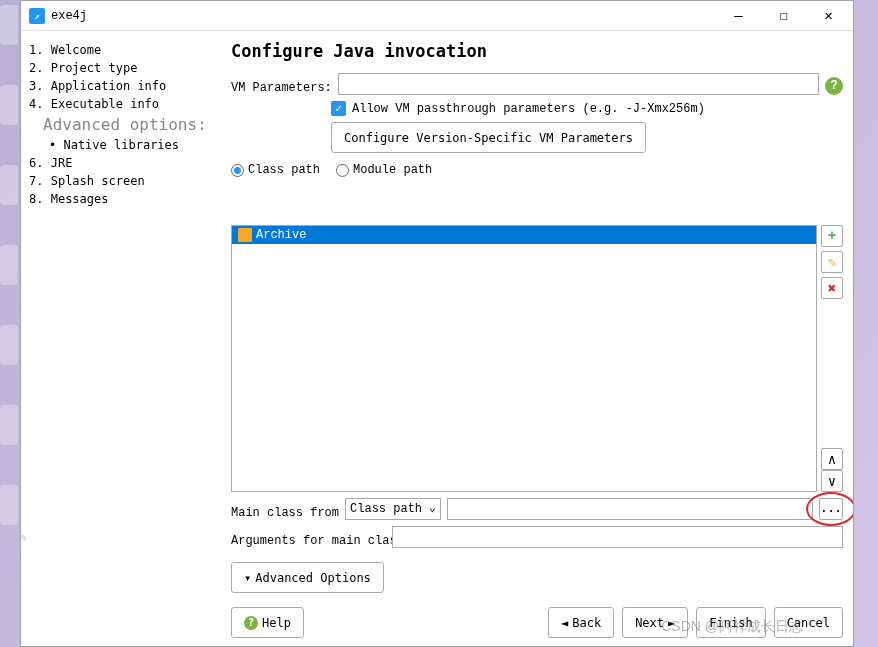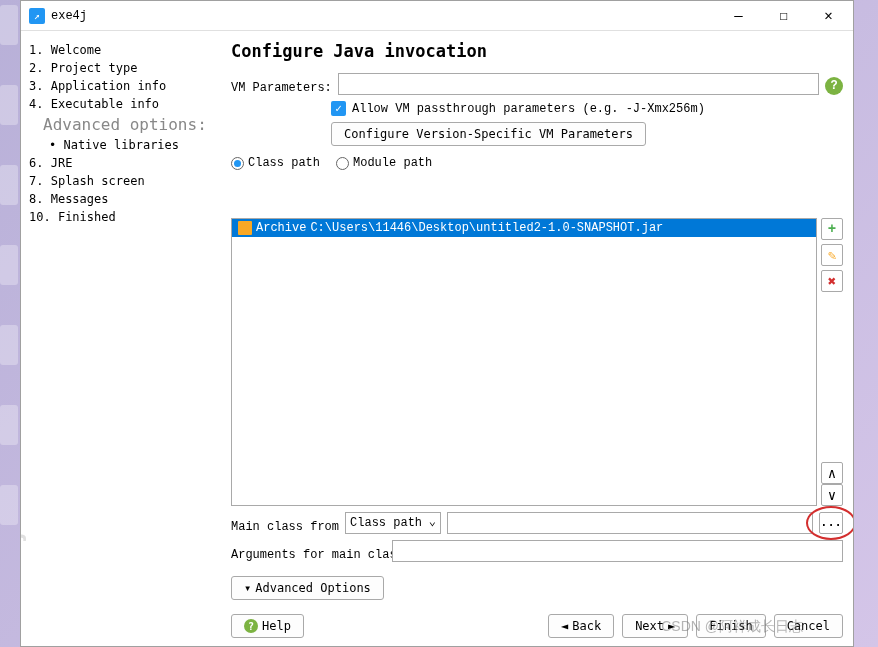--- a/index.html
+++ b/index.html
@@ -171,21 +171,21 @@
       height: 15px;
       background: #2196f3;
       border-radius: 2px;
       color: white;
       display: flex;
       align-items: center;
       justify-content: center;
       font-size: 11px;
     }
     .btn {
-      height: 24px;
+      height: 31px;
       padding: 0 12px;
       border: 1px solid #a9a9a9;
       background: #fdfdfd;
       border-radius: 3px;
       font-size: 12px;
       cursor: pointer;
       font-family: "SimSun", monospace;
       display: inline-flex;
       align-items: center;
       gap: 4px;
@@ -371,21 +371,20 @@
     <div class="sidebar">
       <div class="step"><span>1.</span> <span>Welcome</span></div>
       <div class="step"><span>2.</span> <span>Project type</span></div>
       <div class="step"><span>3.</span> <span>Application info</span></div>
       <div class="step"><span>4.</span> <span>Executable info</span></div>
       <div class="adv-label">Advanced options:</div>
       <div class="sub-item">• Native libraries</div>
       <div class="step"><span>6.</span> <span>JRE</span></div>
       <div class="step"><span>7.</span> <span>Splash screen</span></div>
       <div class="step"><span>8.</span> <span>Messages</span></div>
-      <div class="step"><span>10.</span> <span>Finished</span></div>
       <div class="sidebar-brand">exe4j</div>
     </div>
 
     <div class="main">
       <div class="page-title">Configure Java invocation</div>
 
       <div class="row">
         <span class="label">VM Parameters:</span>
         <input class="text-input" value="" style="">
         <span class="help-icon">?</span>
@@ -409,21 +408,20 @@
           <span class="radio"></span>
           <span>Module path</span>
         </div>
       </div>
 
       <div class="classpath-area">
         <div class="classpath-list">
           <div class="list-item selected">
             <span class="archive-icon"></span>
             <span>Archive</span>
-            <span>C:\Users\11446\Desktop\untitled2-1.0-SNAPSHOT.jar</span>
           </div>
           <span class="red-mark" style="left:200px; top:288px;">·</span>
           <span class="red-mark" style="left:230px; top:304px;">·</span>
         </div>
         <div class="side-buttons">
           <div class="icon-btn icon-add">+</div>
           <div class="icon-btn icon-edit">✎</div>
           <div class="icon-btn icon-del">✖</div>
           <div class="arrows">
             <div class="icon-btn">∧</div>

